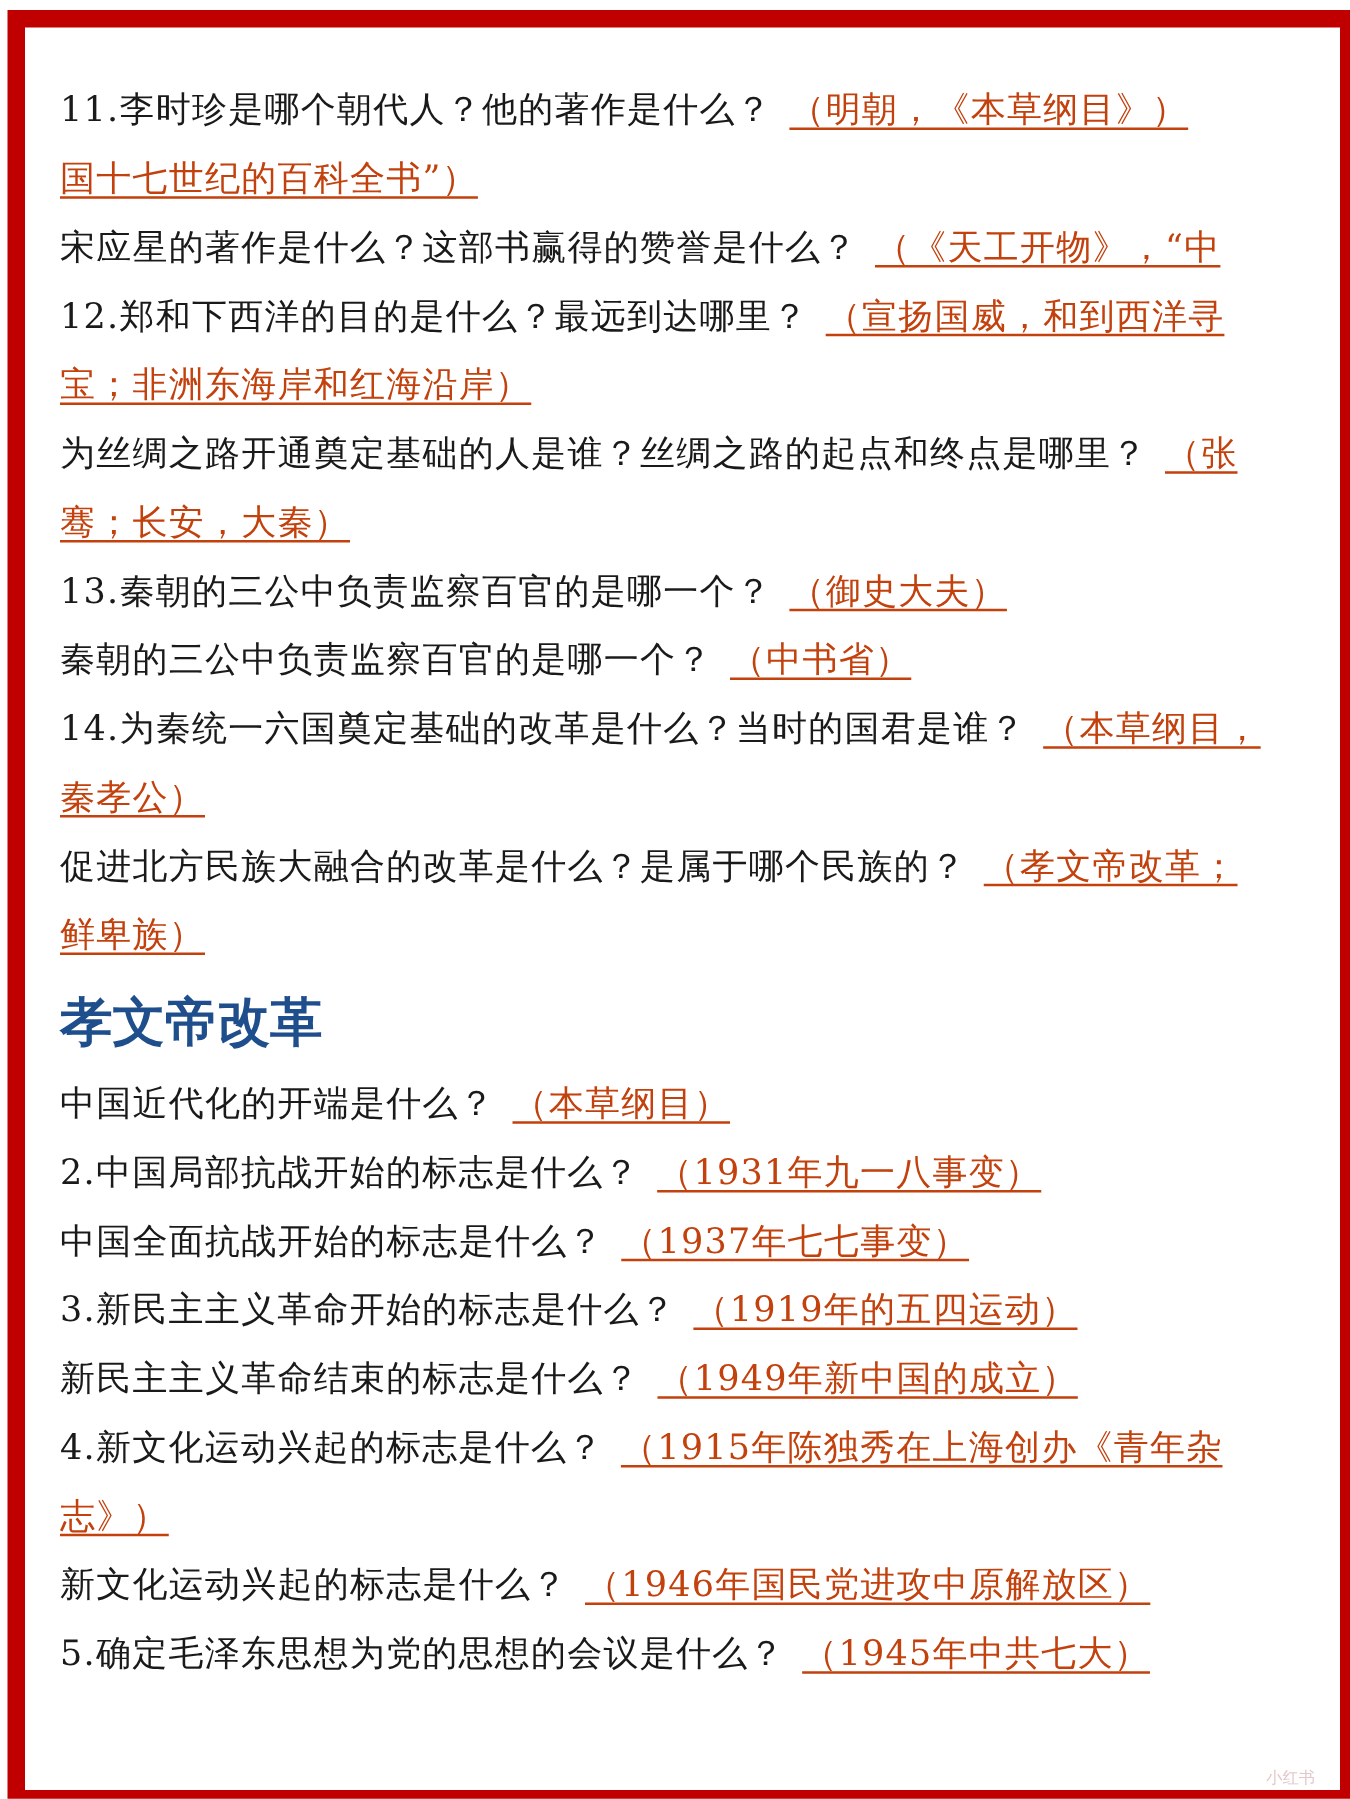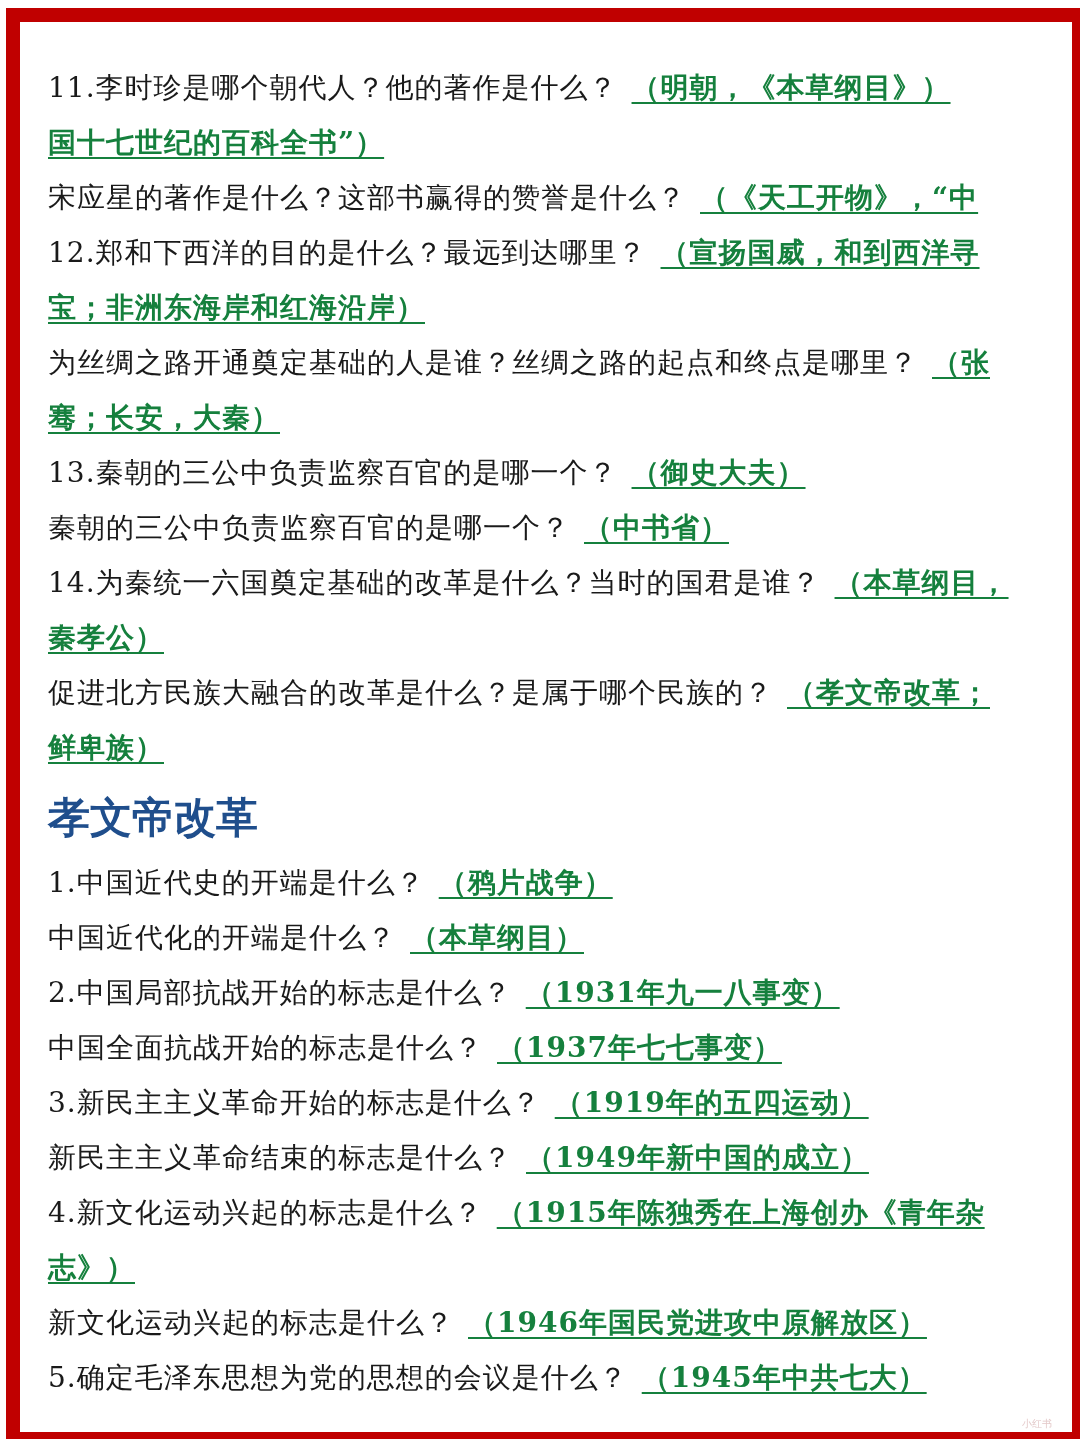--- a/index.html
+++ b/index.html
@@ -8,32 +8,32 @@
     position: absolute; left: 6px; top: 8px; width: 1052px; height: 1410px;
     border: 14px solid #c00000; background: #ffffff; box-sizing: content-box;
   }
   .content { position: absolute; left: 28px; top: 38px; right: 20px; }
   .line {
     font-family: "DejaVu Serif", "Liberation Serif", serif;
     font-size: 28px; line-height: 55px; height: 55px; color: #1a1a1a;
     white-space: nowrap; letter-spacing: 1px;
   }
   .ans {
-    color: #15803d; font-weight: bold;
+    color: #c2410c; font-weight: normal;
     text-decoration: underline; text-decoration-thickness: 2px;
     text-underline-offset: 5px; padding-left: 14px; padding-right: 24px;
   }
   .ans.cont { padding-left: 0; }
   .heading {
     font-family: "DejaVu Sans", "Liberation Sans", sans-serif;
     font-size: 42px; font-weight: bold; color: #1f4e8c;
     line-height: 70px; height: 70px; margin-top: 8px; margin-bottom: 2px;
   }
   .watermark {
-    position: absolute; right: 28px; bottom: 8px; font-size: 10px;
+    position: absolute; right: 28px; bottom: 8px; font-size: 13px;
     color: #e3c8c8; font-family: "DejaVu Sans", sans-serif;
   }
 </style>
 </head>
 <body>
 
 <div class="frame">
   <div class="content">
     <div id="sec1">
         <div class="line"><span>11.李时珍是哪个朝代人？他的著作是什么？</span><span class="ans">（明朝，《本草纲目》）</span></div>
@@ -45,21 +45,20 @@
         <div class="line"><span class="ans cont">骞；长安，大秦）</span></div>
         <div class="line"><span>13.秦朝的三公中负责监察百官的是哪一个？</span><span class="ans">（御史大夫）</span></div>
         <div class="line"><span>秦朝的三公中负责监察百官的是哪一个？</span><span class="ans">（中书省）</span></div>
         <div class="line"><span>14.为秦统一六国奠定基础的改革是什么？当时的国君是谁？</span><span class="ans">（本草纲目，</span></div>
         <div class="line"><span class="ans cont">秦孝公）</span></div>
         <div class="line"><span>促进北方民族大融合的改革是什么？是属于哪个民族的？</span><span class="ans">（孝文帝改革；</span></div>
         <div class="line"><span class="ans cont">鲜卑族）</span></div>
       </div>
     <div class="heading">孝文帝改革</div>
     <div id="sec2">
-        <div class="line"><span>1.中国近代史的开端是什么？</span><span class="ans">（鸦片战争）</span></div>
         <div class="line"><span>中国近代化的开端是什么？</span><span class="ans">（本草纲目）</span></div>
         <div class="line"><span>2.中国局部抗战开始的标志是什么？</span><span class="ans">（1931年九一八事变）</span></div>
         <div class="line"><span>中国全面抗战开始的标志是什么？</span><span class="ans">（1937年七七事变）</span></div>
         <div class="line"><span>3.新民主主义革命开始的标志是什么？</span><span class="ans">（1919年的五四运动）</span></div>
         <div class="line"><span>新民主主义革命结束的标志是什么？</span><span class="ans">（1949年新中国的成立）</span></div>
         <div class="line"><span>4.新文化运动兴起的标志是什么？</span><span class="ans">（1915年陈独秀在上海创办《青年杂</span></div>
         <div class="line"><span class="ans cont">志》）</span></div>
         <div class="line"><span>新文化运动兴起的标志是什么？</span><span class="ans">（1946年国民党进攻中原解放区）</span></div>
         <div class="line"><span>5.确定毛泽东思想为党的思想的会议是什么？</span><span class="ans">（1945年中共七大）</span></div>
       </div>

